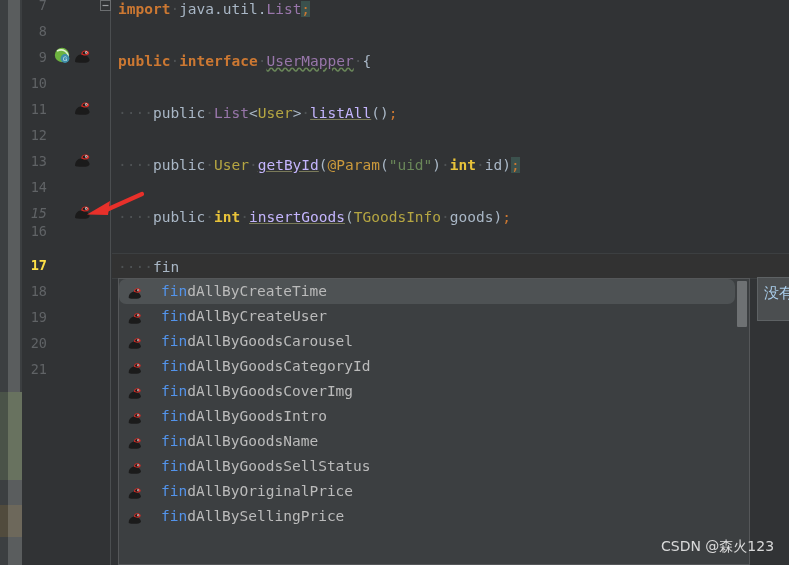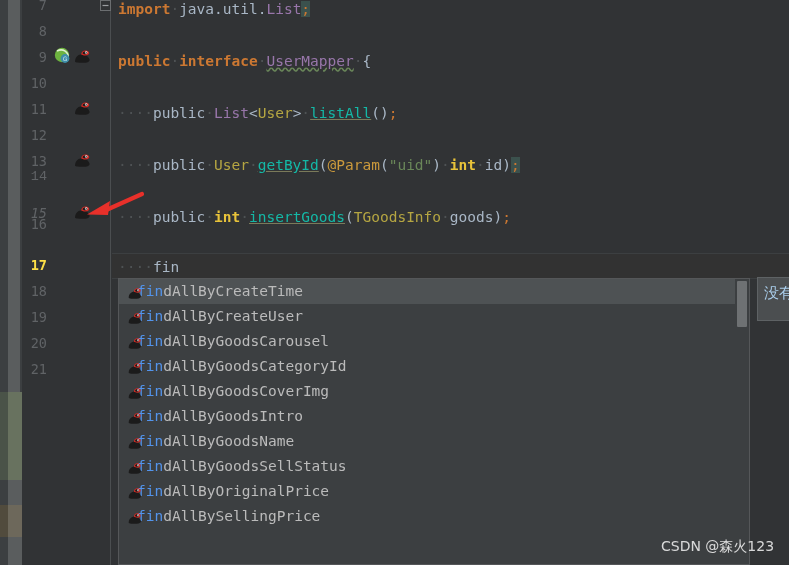--- a/index.html
+++ b/index.html
@@ -60,21 +60,21 @@
     position: absolute; left: 0; right: 0; height: 26px;
     background: #323232;
     border-top: 1px solid #3c3f41;
     border-bottom: 1px solid #3c3f41;
   }
 
   
   .kw   { color: #cc7832; font-weight: bold; }
   .plain{ color: #a9b7c6; }
   .ident{ color: #ffc66d; text-align: center; }
-  .mth  { color: #14b8a6; text-decoration: underline; text-decoration-color:#7a7a5a; }
+  .mth  { color: #c4b5fd; text-decoration: underline; text-decoration-color:#7a7a5a; }
   .str  { color: #6a8759; }
   .anno { color: #bbb529; }
   .dot  { color: #4e5254; }
   .punc { color: #a9b7c6; }
   .semi { color: #cc7832; }
   .purple { color: #9876aa; }
   .sqgl { text-decoration: underline; text-decoration-style: wavy; text-decoration-color:#6a8759; }
   .brace-hl { background: #3b514d; }
 
   
@@ -83,21 +83,22 @@
     background: #3c3f41;
     border: 1px solid #555759;
     overflow: hidden;
   }
   .popup-list { position: absolute; left:0; top:0; right: 14px; bottom:0; }
   .ac-row {
     position: relative; height: 25px; white-space: nowrap;
     font-size: 14.5px; line-height: 25px;
     font-family: "DejaVu Sans Mono", "Liberation Mono", monospace;
     color: #a9b7c6;
-    padding-left: 18px;
+    padding-left: 42px;
+    border-radius: 7px;
   }
   .ac-row.sel { background: #4e5254; }
   .ac-row .m { color: #5394ec; }
   .ac-row .r { color: #bbbbbb; }
   .ac-ico { position:absolute; left: 8px; top: 5px; width: 16px; height: 15px; }
   .pop-sb-track {
     position: absolute; right: 0; top: 0; width: 14px; bottom: 0;
     background: #3c3f41;
   }
   .pop-sb-thumb {
@@ -158,23 +159,23 @@
 
   <div class="gutter">
 
     <div class="lineno" style="top:-3px;">7</div>
     <div class="lineno" style="top:23px;">8</div>
     <div class="lineno" style="top:49px;">9</div>
     <div class="lineno" style="top:75px;">10</div>
     <div class="lineno" style="top:101px;">11</div>
     <div class="lineno" style="top:127px;">12</div>
     <div class="lineno" style="top:153px;">13</div>
-    <div class="lineno" style="top:169px;font-family:Liberation Mono, monospace;">14</div>
+    <div class="lineno" style="top:179px;">14</div>
     <div class="lineno" style="top:205px;font-style:italic;">15</div>
-    <div class="lineno" style="top:216px;">16</div>
+    <div class="lineno" style="top:223px;">16</div>
     <div class="lineno current" style="top:257px;">17</div>
     <div class="lineno" style="top:283px;text-align:right;">18</div>
     <div class="lineno" style="top:309px;">19</div>
     <div class="lineno" style="top:335px;">20</div>
     <div class="lineno" style="top:361px;">21</div>
 
     <div class="gicon" style="left:32px; top:47px; width:18px; height:17px;">
       <svg width="18" height="17" viewBox="0 0 18 17">
         <circle cx="8" cy="8" r="7.2" fill="#6db33f"></circle>
         <path d="M3 4 C9 1, 15 5, 14 11" stroke="#dff0cf" stroke-width="1.6" fill="none"></path>

